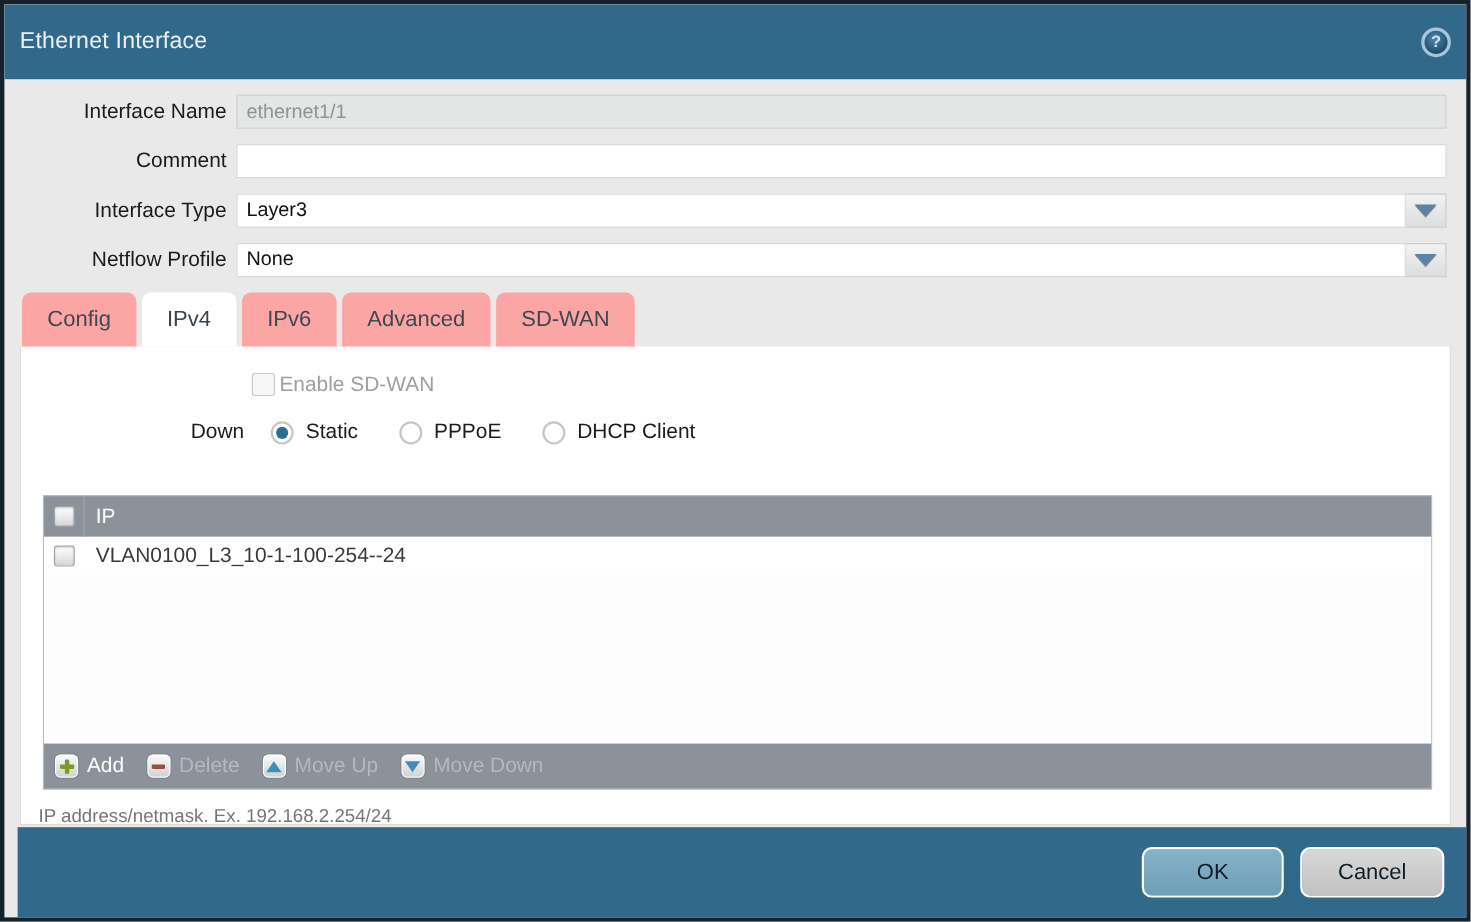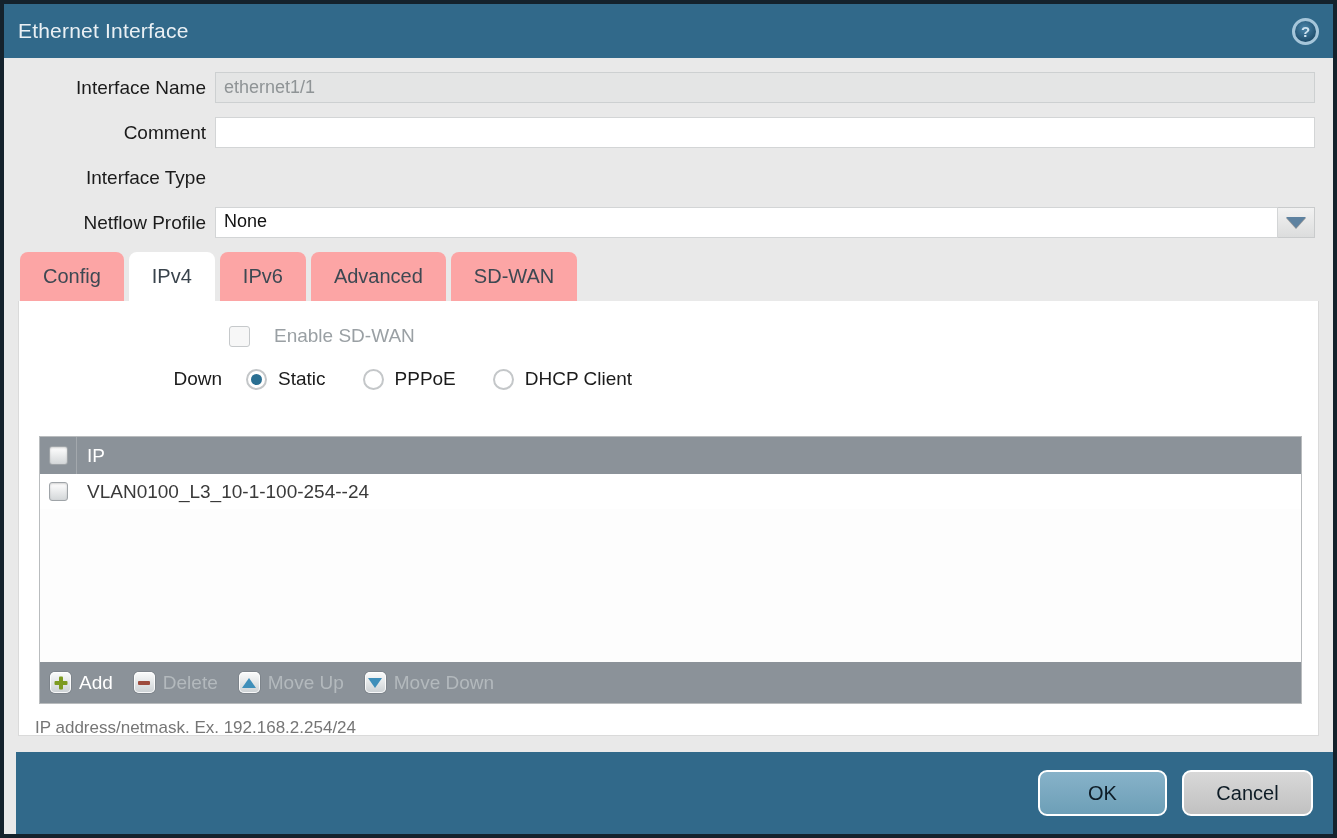--- a/index.html
+++ b/index.html
@@ -9,21 +9,21 @@
   .dialog {
     width: 1337px; height: 838px;
     border: 4px solid #14222c;
     background: #e9e9e9;
     position: relative;
     overflow: hidden;
   }
 
   
   .titlebar {
-    height: 54px;
+    height: 68px;
     background: #31698a;
     display: flex;
     align-items: center;
     padding: 0 14px;
   }
   .title {
     color: #eaf0f4;
     font-size: 21px;
     letter-spacing: .2px;
   }
@@ -128,21 +128,21 @@
     background: #ffffff;
     border: 1px solid #dadada;
     border-top: none;
     position: relative;
     z-index: 1;
   }
 
   .sdwan-row {
     padding-top: 24px;
     margin-left: 210px;
-    display: flex; align-items: center; gap: 24px;
+    display: flex; gap: 4px;
   }
   .sdwan-label { font-size: 19px; color: #9aa0a4; }
 
   .type-row {
     margin-top: 21px;
     margin-left: 143px;
     display: flex; align-items: center;
   }
   .type-label { font-size: 19px; color: #1b1b1b; width: 60px; text-align: right; }
   .radio-opt { display: flex; align-items: center; gap: 11px; margin-left: 24px; cursor: pointer; }
@@ -287,20 +287,26 @@
     <input class="finput" disabled="" value="ethernet1/1" style="">
   </div>
 
   <div class="frow">
     <label class="flabel">Comment</label>
     <input class="finput" value="" style="">
   </div>
 
   <div class="frow">
     <label class="flabel">Interface Type</label>
+    <div class="dropdown">
+      <span class="dd-value">Layer3</span>
+      <span class="dd-btn">
+          <span class="tri-down"></span>
+        </span>
+    </div>
   </div>
 
   <div class="frow">
     <label class="flabel">Netflow Profile</label>
     <div class="dropdown">
       <span class="dd-value">None</span>
       <span class="dd-btn">
           <span class="tri-down"></span>
         </span>
     </div>

